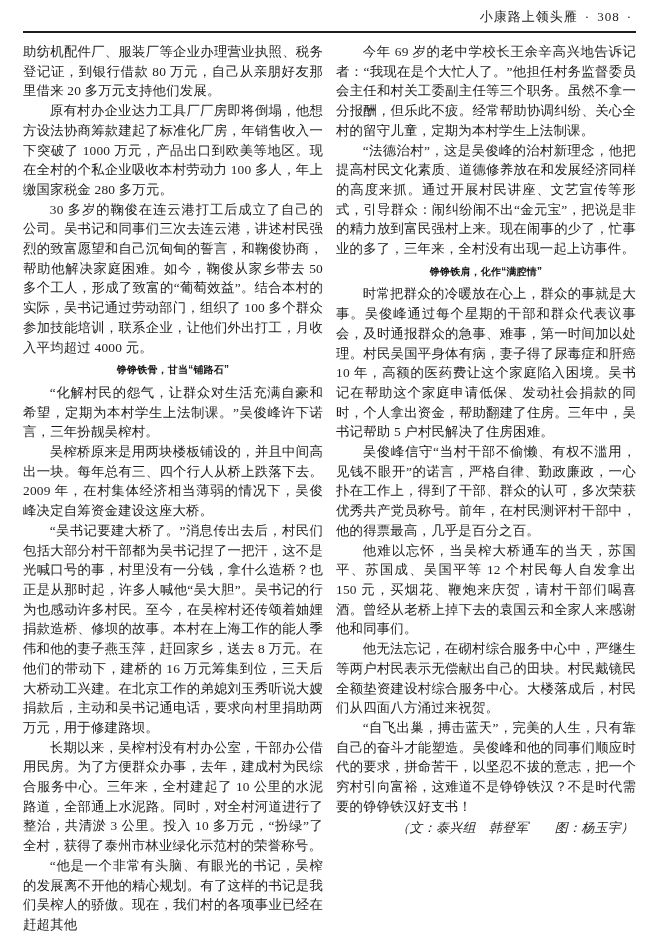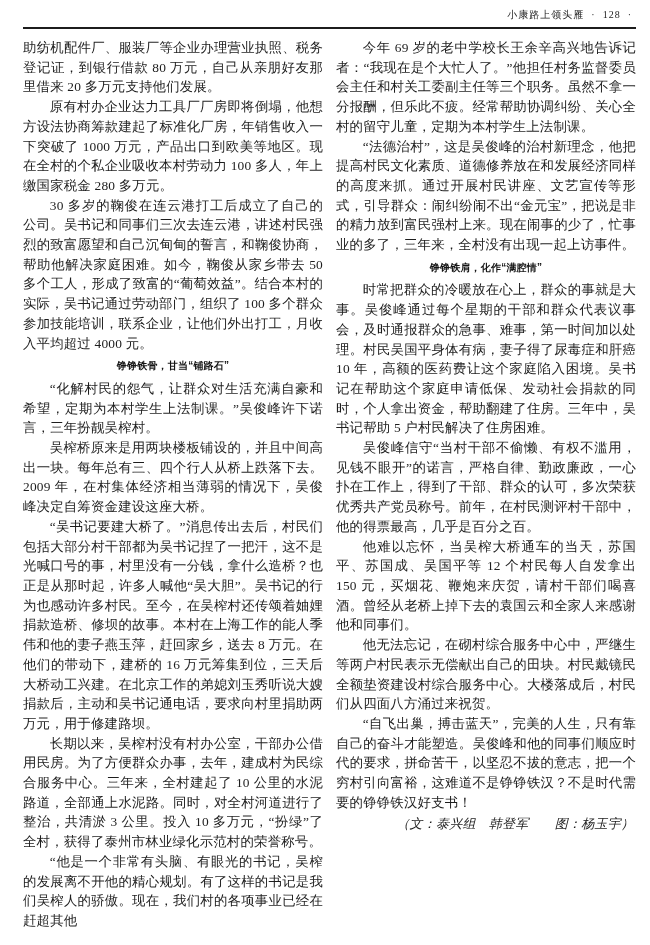--- a/index.html
+++ b/index.html
@@ -13,21 +13,21 @@
   }
   .page {
     width: 650px; height: 945px;
     padding: 5px 14px 0 23px;
   }
   .page-header {
     display: flex;
     justify-content: flex-end;
     align-items: baseline;
     gap: 7px;
-    font-size: 10px;
+    font-size: 13px;
     letter-spacing: 1px;
     padding: 3px 4px 5px 0;
     color: #222;
   }
   .header-rule {
     border-bottom: 2px solid #1c1c1c;
     margin: 0 0 9px 0;
   }
   .columns {
     display: flex;
@@ -59,21 +59,21 @@
   }
 </style>
 </head>
 <body>
 
 <div class="page">
 
   <div class="page-header">
     <span>小康路上领头雁</span>
     <span>·</span>
-    <span>128</span>
+    <span>308</span>
     <span>·</span>
   </div>
   <div class="header-rule"></div>
 
   <div class="columns">
 
     <div class="col">
       <p class="cont">助纺机配件厂、服装厂等企业办理营业执照、税务登记证，到银行借款 80 万元，自己从亲朋好友那里借来 20 多万元支持他们发展。</p>
       <p class="para">原有村办企业达力工具厂厂房即将倒塌，他想方设法协商筹款建起了标准化厂房，年销售收入一下突破了 1000 万元，产品出口到欧美等地区。现在全村的个私企业吸收本村劳动力 100 多人，年上缴国家税金 280 多万元。</p>
       <p class="para">30 多岁的鞠俊在连云港打工后成立了自己的公司。吴书记和同事们三次去连云港，讲述村民强烈的致富愿望和自己沉甸甸的誓言，和鞠俊协商，帮助他解决家庭困难。如今，鞠俊从家乡带去 50 多个工人，形成了致富的“葡萄效益”。结合本村的实际，吴书记通过劳动部门，组织了 100 多个群众参加技能培训，联系企业，让他们外出打工，月收入平均超过 4000 元。</p>

